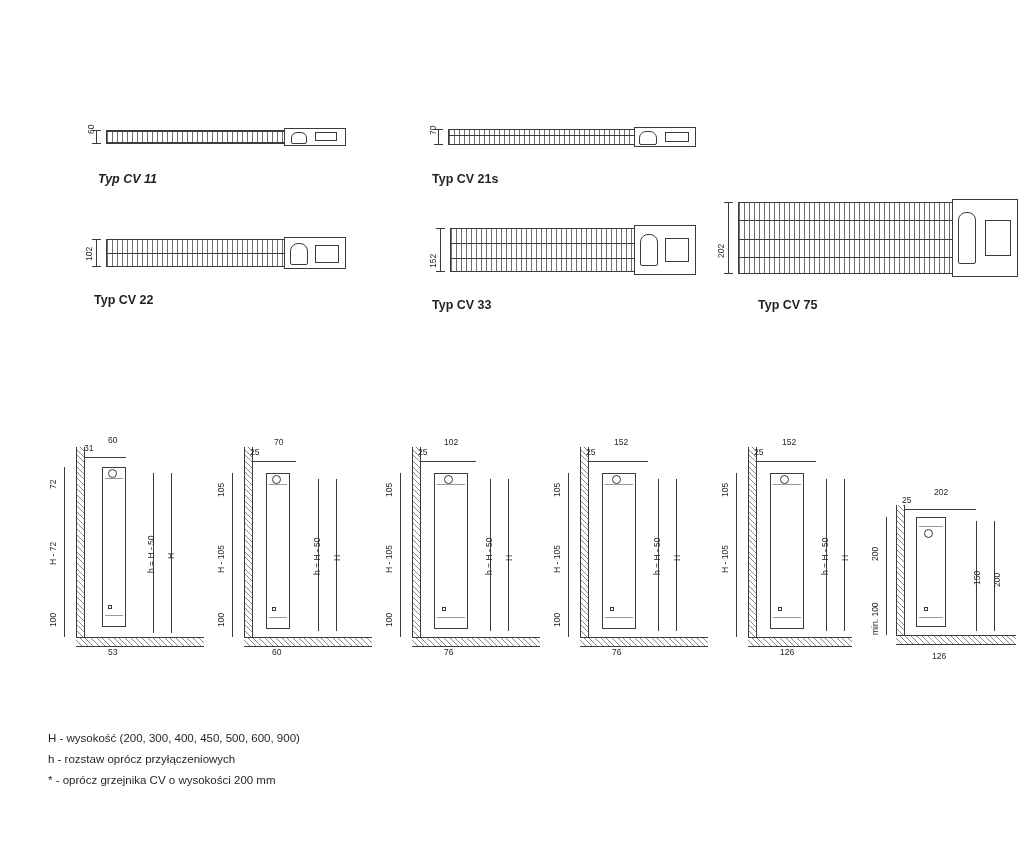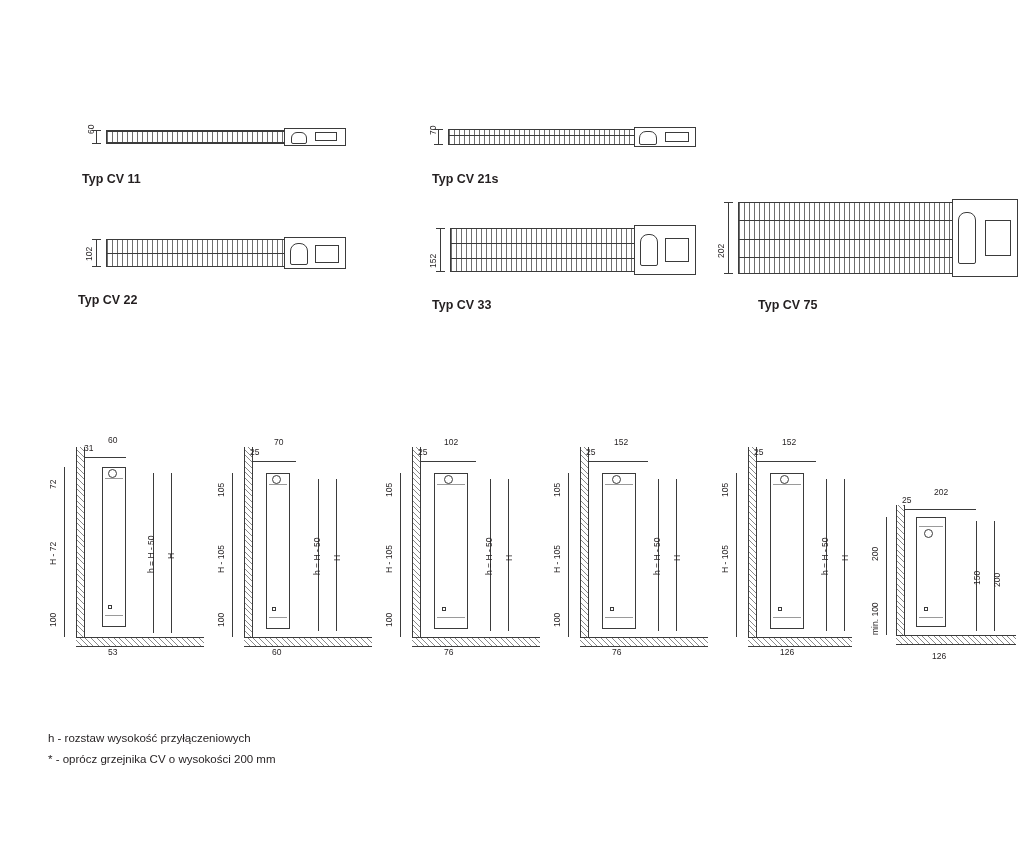--- a/index.html
+++ b/index.html
@@ -210,21 +210,21 @@
       <div class="dimline" style="left:44px; top:33px; width:9px; height:1px;"></div>
       <div class="rad" style="left:58px; top:20px; width:240px; height:14px;">
         <div class="fins"></div>
         <div class="panel-line" style="top:0px;"></div>
         <div class="panel-line" style="bottom:0px;"></div>
       </div>
       <div class="rad" style="left:236px; top:18px; width:62px; height:18px; background:#fff;">
         <div class="valvebox" style="left:6px; top:3px; width:16px; height:12px; border-radius:6px 6px 2px 2px;"></div>
         <div class="valvebox" style="left:30px; top:3px; width:22px; height:9px;"></div>
       </div>
-      <div class="type-label" style="position:absolute; left:34px; top:62px;">Typ CV 11</div>
+      <div class="type-label" style="position:absolute; left:50px; top:62px;font-style:italic;">Typ CV 11</div>
     </div>
 
     <div class="type-block" style="left:372px; top:0px;">
       <div class="hdim" style="left:8px; top:25px; transform:rotate(-90deg); transform-origin:left top;">70</div>
       <div class="dimline" style="left:18px; top:19px; width:1px; height:16px;"></div>
       <div class="dimline" style="left:14px; top:19px; width:9px; height:1px;"></div>
       <div class="dimline" style="left:14px; top:34px; width:9px; height:1px;"></div>
       <div class="rad" style="left:28px; top:19px; width:212px; height:16px;">
         <div class="fins"></div>
         <div class="panel-line" style="top:5px;"></div>
@@ -242,21 +242,21 @@
       <div class="dimline" style="left:44px; top:14px; width:9px; height:1px;"></div>
       <div class="dimline" style="left:44px; top:41px; width:9px; height:1px;"></div>
       <div class="rad" style="left:58px; top:14px; width:240px; height:28px;">
         <div class="fins"></div>
         <div class="panel-line" style="top:13px;"></div>
       </div>
       <div class="rad" style="left:236px; top:12px; width:62px; height:32px;">
         <div class="valvebox" style="left:5px; top:5px; width:18px; height:22px; border-radius:8px 8px 2px 2px;"></div>
         <div class="valvebox" style="left:30px; top:7px; width:24px; height:18px;"></div>
       </div>
-      <div class="type-label" style="position:absolute; left:30px; top:68px;">Typ CV 22</div>
+      <div class="type-label" style="position:absolute; left:46px; top:68px;">Typ CV 22</div>
     </div>
 
     <div class="type-block" style="left:372px; top:98px;">
       <div class="hdim" style="left:8px; top:60px; transform:rotate(-90deg); transform-origin:left top;">152</div>
       <div class="dimline" style="left:20px; top:20px; width:1px; height:44px;"></div>
       <div class="dimline" style="left:16px; top:20px; width:9px; height:1px;"></div>
       <div class="dimline" style="left:16px; top:63px; width:9px; height:1px;"></div>
       <div class="rad" style="left:30px; top:20px; width:212px; height:44px;">
         <div class="fins"></div>
         <div class="panel-line" style="top:14px;"></div>
@@ -430,17 +430,18 @@
       <div class="vlbl" style="left:10px; top:76px;">200</div>
       <div class="vlbl" style="left:10px; top:150px;">min. 100</div>
       <div class="vlbl" style="left:112px; top:100px;">150</div>
       <div class="vlbl" style="left:132px; top:102px;">200</div>
       <div class="lbl" style="left:72px; top:166px;">126</div>
     </div>
 
   </div>
 
   <div class="notes">
-    <div class="note">h - rozstaw wysokość przyłączeniowych</div>
+    <div class="note">H - wysokość (200, 300, 400, 450, 500, 600, 900)</div>
+    <div class="note">h - rozstaw oprócz przyłączeniowych</div>
     <div class="note">* - oprócz grzejnika CV o wysokości 200 mm</div>
   </div>
 
 </div>
 
 </body></html>

